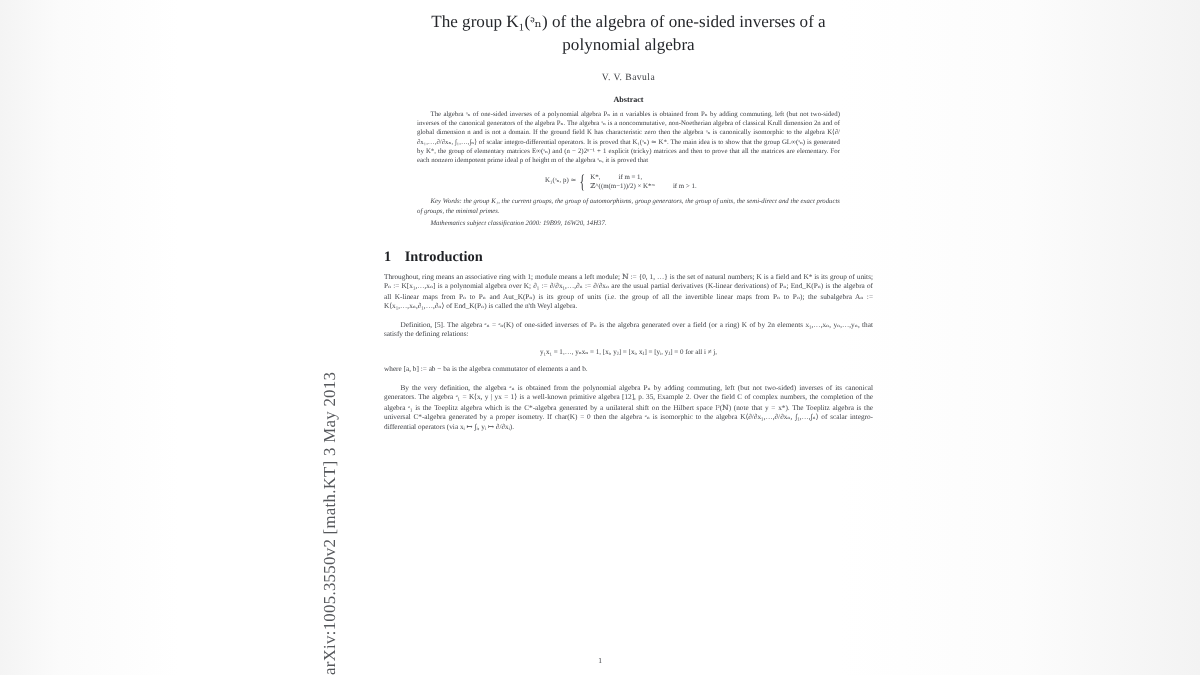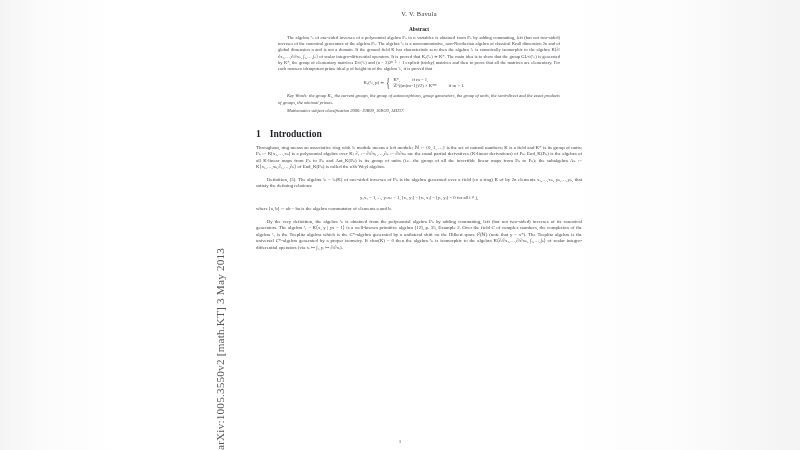--- a/index.html
+++ b/index.html
@@ -180,20 +180,22 @@
 </head>
 <body>
 
 <div id="page">
 
   <div id="arxiv-stamp">arXiv:1005.3550v2  [math.KT]  3 May 2013</div>
 
   <div id="column">
 
     <div class="title">
+      <div>The group K₁(ᵊₙ) of the algebra of one-sided inverses of a</div>
+      <div>polynomial algebra</div>
     </div>
 
     <div class="author">V. V.  Bavula</div>
 
     <div class="abstract-wrap">
       <div class="abstract-head">Abstract</div>
       <div class="abstract-body">The algebra ᵊₙ of one-sided inverses of a polynomial algebra Pₙ in n variables is obtained from Pₙ by adding commuting, left (but not two-sided) inverses of the canonical generators of the algebra Pₙ. The algebra ᵊₙ is a noncommutative, non-Noetherian algebra of classical Krull dimension 2n and of global dimension n and is not a domain. If the ground field K has characteristic zero then the algebra ᵊₙ is canonically isomorphic to the algebra K⟨∂/∂x₁,…,∂/∂xₙ, ∫₁,…,∫ₙ⟩ of scalar integro-differential operators. It is proved that K₁(ᵊₙ) ≃ K*. The main idea is to show that the group GL∞(ᵊₙ) is generated by K*, the group of elementary matrices E∞(ᵊₙ) and (n − 2)2ⁿ⁻¹ + 1 explicit (tricky) matrices and then to prove that all the matrices are elementary. For each nonzero idempotent prime ideal р of height m of the algebra ᵊₙ, it is proved that</div>
 
       <div class="eq-display">
         <span>K₁(ᵊₙ, р) ≃</span>

